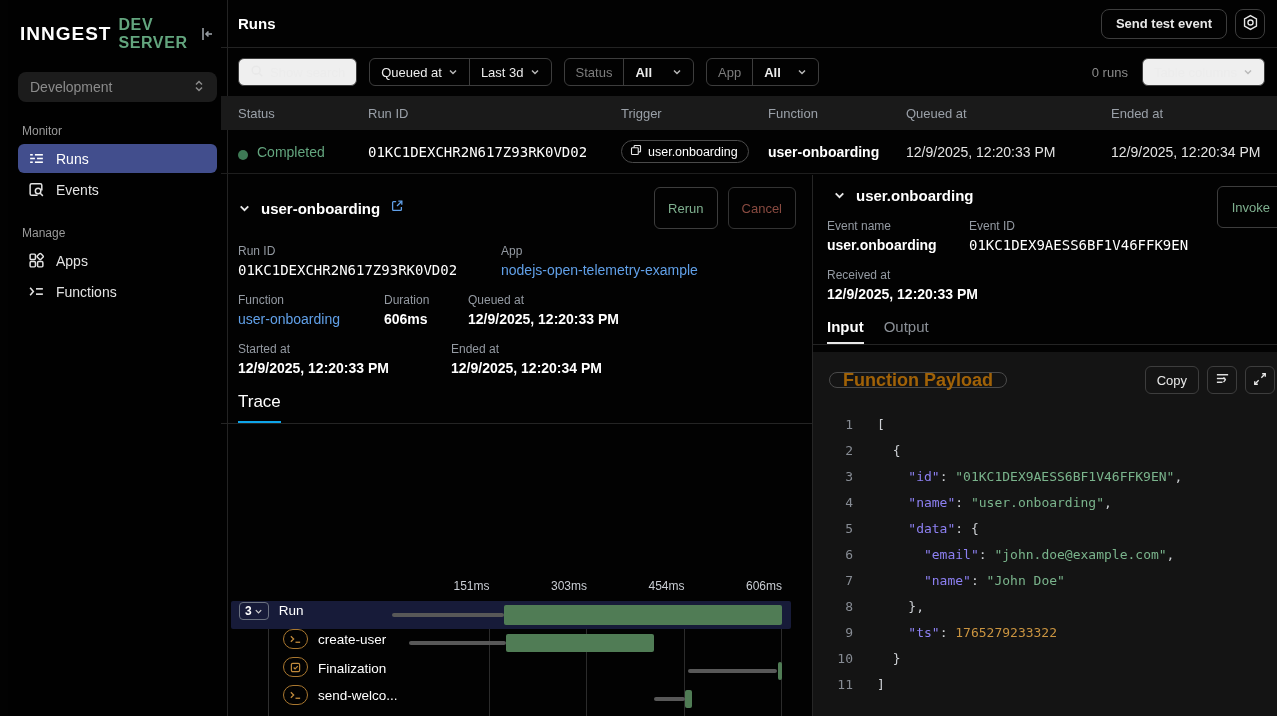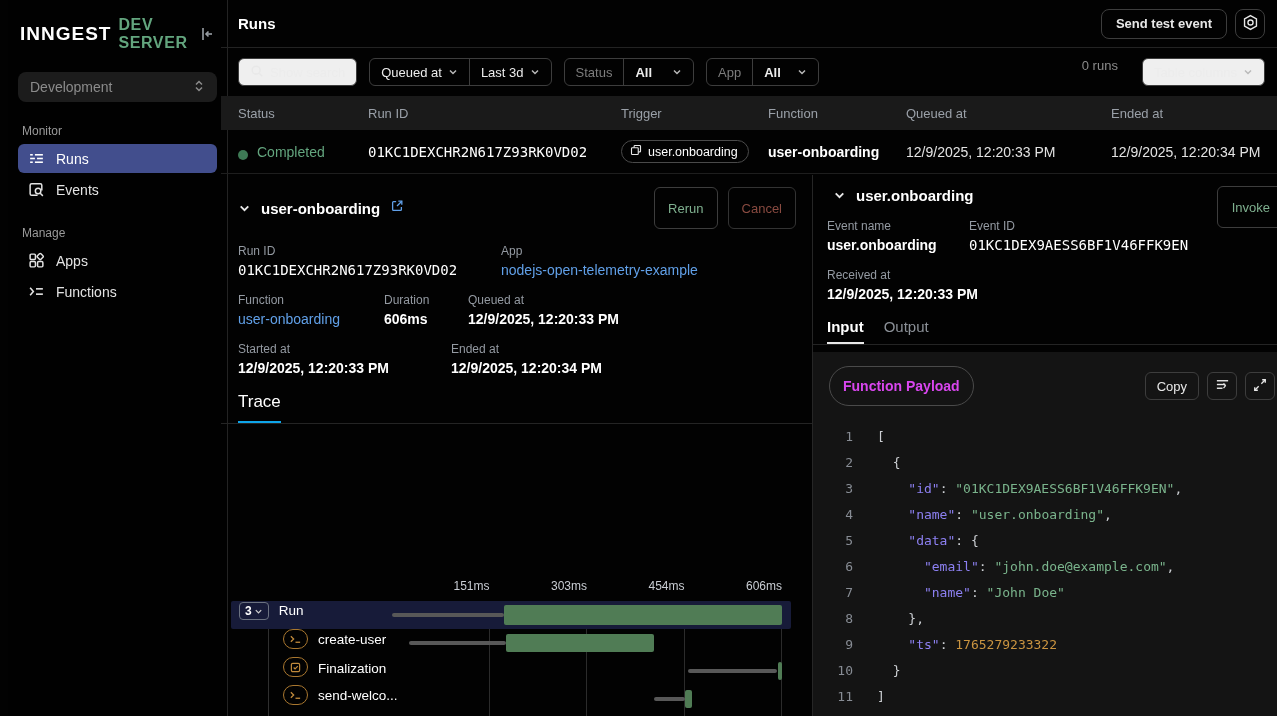--- a/index.html
+++ b/index.html
@@ -30,21 +30,21 @@
   .btn-send { height:30px; padding:0 14px; font-weight:600; }
   .icon-btn { width:30px; height:30px; justify-content:center; padding:0; }
 
   
   .filterbar { height:48px; display:flex; align-items:center; padding:0 12px 0 17px; gap:12px; }
   .pill { height:28px; border:1px solid #3d3d3d; border-radius:6px; display:inline-flex; align-items:center; font-size:13px; color:#ececec; cursor:pointer; }
   .pill .seg { display:flex; align-items:center; gap:6px; padding:0 11px; height:100%; }
   .pill .seg + .seg { border-left:1px solid #3d3d3d; }
   .pill .dim { color:#7d7d7d; }
   .chev { color:#b9b9b9; display:inline-flex; }
-  .filter-right { margin-left:auto; display:flex; align-items:flex-start; gap:24px; }
+  .filter-right { margin-left:auto; display:flex; align-items:center; gap:14px; }
   .runs-count { font-size:13px; color:#8b8b8b; }
 
   
   .tbl-grid { display:grid; grid-template-columns:130px 253px 147px 138px 205px 1fr; align-items:center; padding-left:17px; }
   .tbl-head { height:34px; background:#1a1a1a; font-size:13px; color:#9aa0a8; }
   .tbl-row { height:44px; border-bottom:1px solid #1e1e1e; font-size:14px; cursor:pointer; }
   .status-cell { display:flex; align-items:flex-end; gap:9px; color:#63a57e; }
   .status-dot { width:10px; height:10px; border-radius:50%; background:#3e7a55; }
   .runid-cell { font-size:14px; color:#fff; }
   .trigger-badge { display:inline-flex; align-items:center; gap:6px; border:1px solid #4a4a4a; border-radius:999px; padding:3px 10px 3px 8px; font-size:12.5px; color:#fff; }
@@ -90,21 +90,21 @@
   .trace-row:not(.selected) .run-bar { top:5px; height:18px; }
 
   
   .invoke-wrap { position:absolute; right:-14px; top:11px; }
   .ev-tabs { margin-top:16px; border-bottom:1px solid #242424; padding-left:14px; display:flex; gap:20px; }
   .ev-tab { font-size:15px; padding-bottom:7px; cursor:pointer; }
   .ev-tab.active { color:#fff; font-weight:600; border-bottom:2px solid #e8e8e8; }
   .ev-tab.inactive { color:#8b9097; }
   .payload-section { position:absolute; left:0; right:0; bottom:0; top:177px; background:#141414; }
   .payload-toolbar { display:flex; align-items:center; padding:14px 16px 10px 16px; gap:8px; position:relative; }
-  .pill-btn { border:1px solid #4a4a4a; border-radius:999px; height:40px; padding:0 13px; font-size:14px; color:#d946ef; display:inline-flex; align-items:center; background:transparent; cursor:pointer; }
+  .pill-btn { border:1px solid #4a4a4a; border-radius:999px; height:16px; padding:0 13px; font-size:18px; color:#a16207; display:inline-flex; align-items:center; background:transparent; cursor:pointer; }
   .toolbar-right { margin-left:auto; display:flex; gap:8px; align-items:center; }
   .btn-code { height:28px; border-radius:6px; padding:0 11px; font-size:13px; background:transparent; }
   .btn-ic { width:30px; height:28px; border-radius:6px; display:inline-flex; align-items:center; justify-content:center; }
   .code { padding:8px 0 0 0; font-size:13px; line-height:26px; }
   .code-line { display:flex; }
   .lineno { width:40px; text-align:right; color:#878c94; flex:0 0 auto; user-select:none; }
   .code-text { padding-left:24px; white-space:pre; }
   .tk-p { color:#cdd0d4; }
   .tk-k { color:#8d80f2; }
   .tk-s { color:#7ab48c; }

